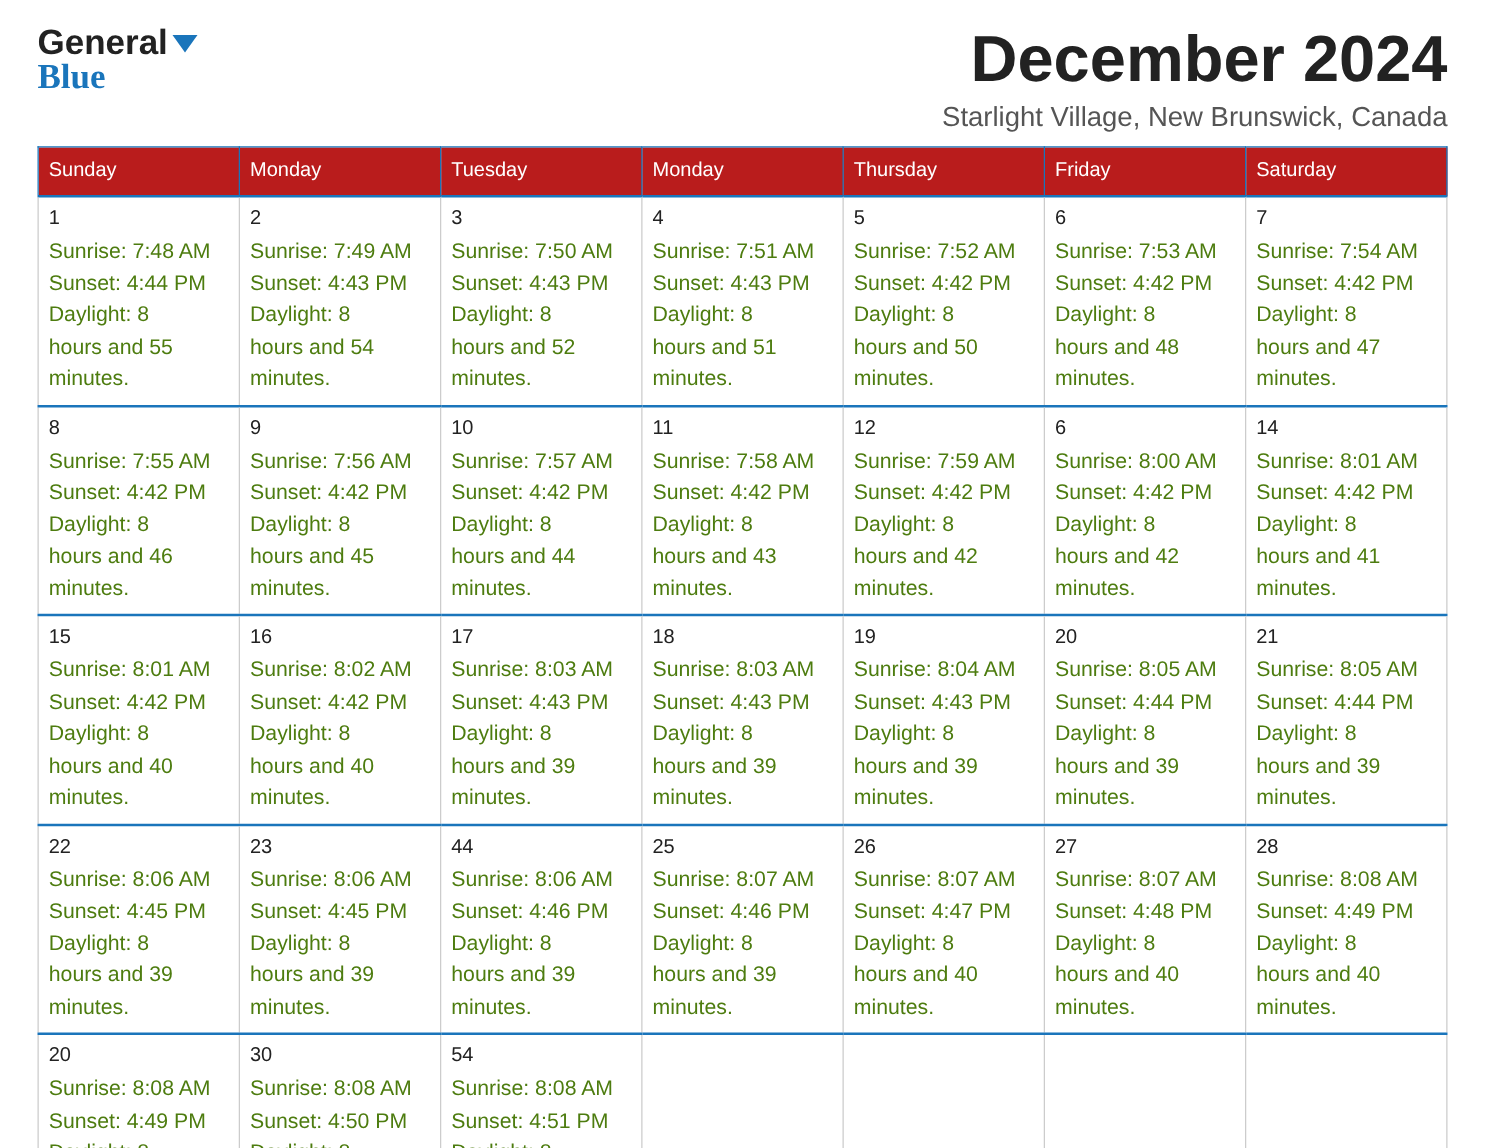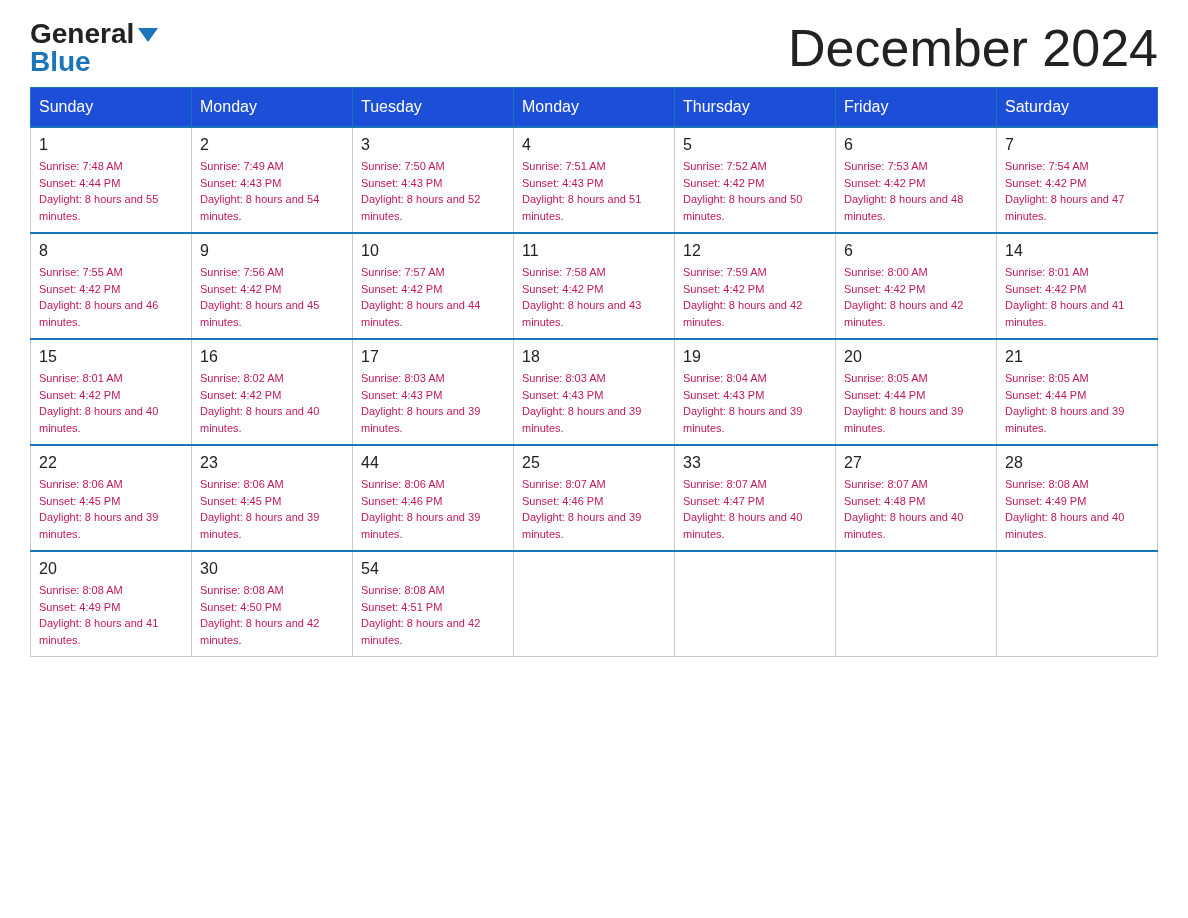--- a/index.html
+++ b/index.html
@@ -24,54 +24,55 @@
       font-size: 28px;
       font-weight: bold;
       color: #222;
       line-height: 1;
     }
     .logo-text-blue {
       font-size: 28px;
       font-weight: bold;
       color: #1a75bb;
       line-height: 1;
+      font-family: Liberation Serif, serif;
     }
     .logo-triangle {
       display: inline-block;
       width: 0;
       height: 0;
       border-left: 10px solid transparent;
       border-right: 10px solid transparent;
       border-top: 14px solid #1a75bb;
       margin-left: 4px;
       vertical-align: middle;
       position: relative;
       top: -4px;
     }
     .title-block {
       text-align: right;
     }
     .month-title {
       font-size: 52px;
-      font-weight: normal;
+      font-weight: bold;
       color: #222;
       line-height: 1.1;
     }
     .location-title {
       font-size: 22px;
       color: #555;
       margin-top: 4px;
     }
     .calendar {
       width: 100%;
       border-collapse: collapse;
       margin-top: 10px;
     }
     .calendar th {
-      background-color: #1d4ed8;
+      background-color: #b91c1c;
       color: #fff;
       padding: 10px 8px;
       font-size: 16px;
       font-weight: normal;
       text-align: left;
       border: 1px solid #1a75bb;
     }
     .calendar td {
       vertical-align: top;
       padding: 8px;
@@ -83,22 +84,22 @@
       min-height: 90px;
     }
     .calendar td .day-num {
       font-size: 16px;
       font-weight: normal;
       color: #222;
       display: block;
       margin-bottom: 4px;
     }
     .calendar td .day-info {
-      font-size: 11px;
-      color: #be185d;
+      font-size: 17px;
+      color: #4d7c0f;
       line-height: 1.5;
     }
     .calendar tr.week-row td {
       border-top: 2px solid #1a75bb;
     }
     .empty-cell {
       border-top: 2px solid #1a75bb;
     }
   </style>
 </head>
@@ -108,20 +109,21 @@
   <div class="logo">
     <div>
       <span class="logo-text-general">General</span><span class="logo-triangle"></span>
     </div>
     <div>
       <span class="logo-text-blue">Blue</span>
     </div>
   </div>
   <div class="title-block">
     <div class="month-title">December 2024</div>
+    <div class="location-title">Starlight Village, New Brunswick, Canada</div>
   </div>
 </div>
 
 <table class="calendar">
   <thead>
     <tr>
       <th>Sunday</th>
       <th>Monday</th>
       <th>Tuesday</th>
       <th>Monday</th>
@@ -232,21 +234,21 @@
       </td>
         <td>
         <span class="day-num">44</span>
         <span class="day-info">Sunrise: 8:06 AM<br>Sunset: 4:46 PM<br>Daylight: 8 hours&nbsp;and&nbsp;39 minutes.</span>
       </td>
         <td>
         <span class="day-num">25</span>
         <span class="day-info">Sunrise: 8:07 AM<br>Sunset: 4:46 PM<br>Daylight: 8 hours&nbsp;and&nbsp;39 minutes.</span>
       </td>
         <td>
-        <span class="day-num">33</span>
+        <span class="day-num">26</span>
         <span class="day-info">Sunrise: 8:07 AM<br>Sunset: 4:47 PM<br>Daylight: 8 hours&nbsp;and&nbsp;40 minutes.</span>
       </td>
         <td>
         <span class="day-num">27</span>
         <span class="day-info">Sunrise: 8:07 AM<br>Sunset: 4:48 PM<br>Daylight: 8 hours&nbsp;and&nbsp;40 minutes.</span>
       </td>
         <td>
         <span class="day-num">28</span>
         <span class="day-info">Sunrise: 8:08 AM<br>Sunset: 4:49 PM<br>Daylight: 8 hours&nbsp;and&nbsp;40 minutes.</span>
       </td>

